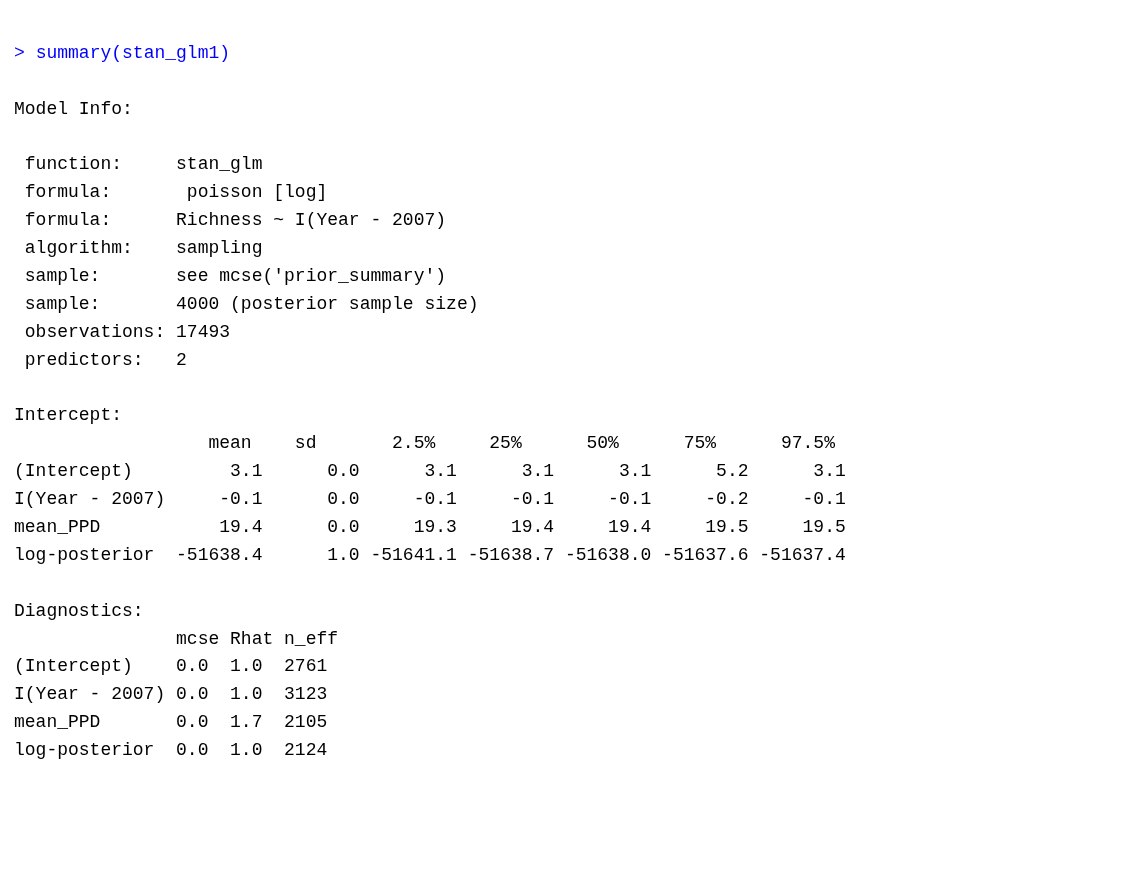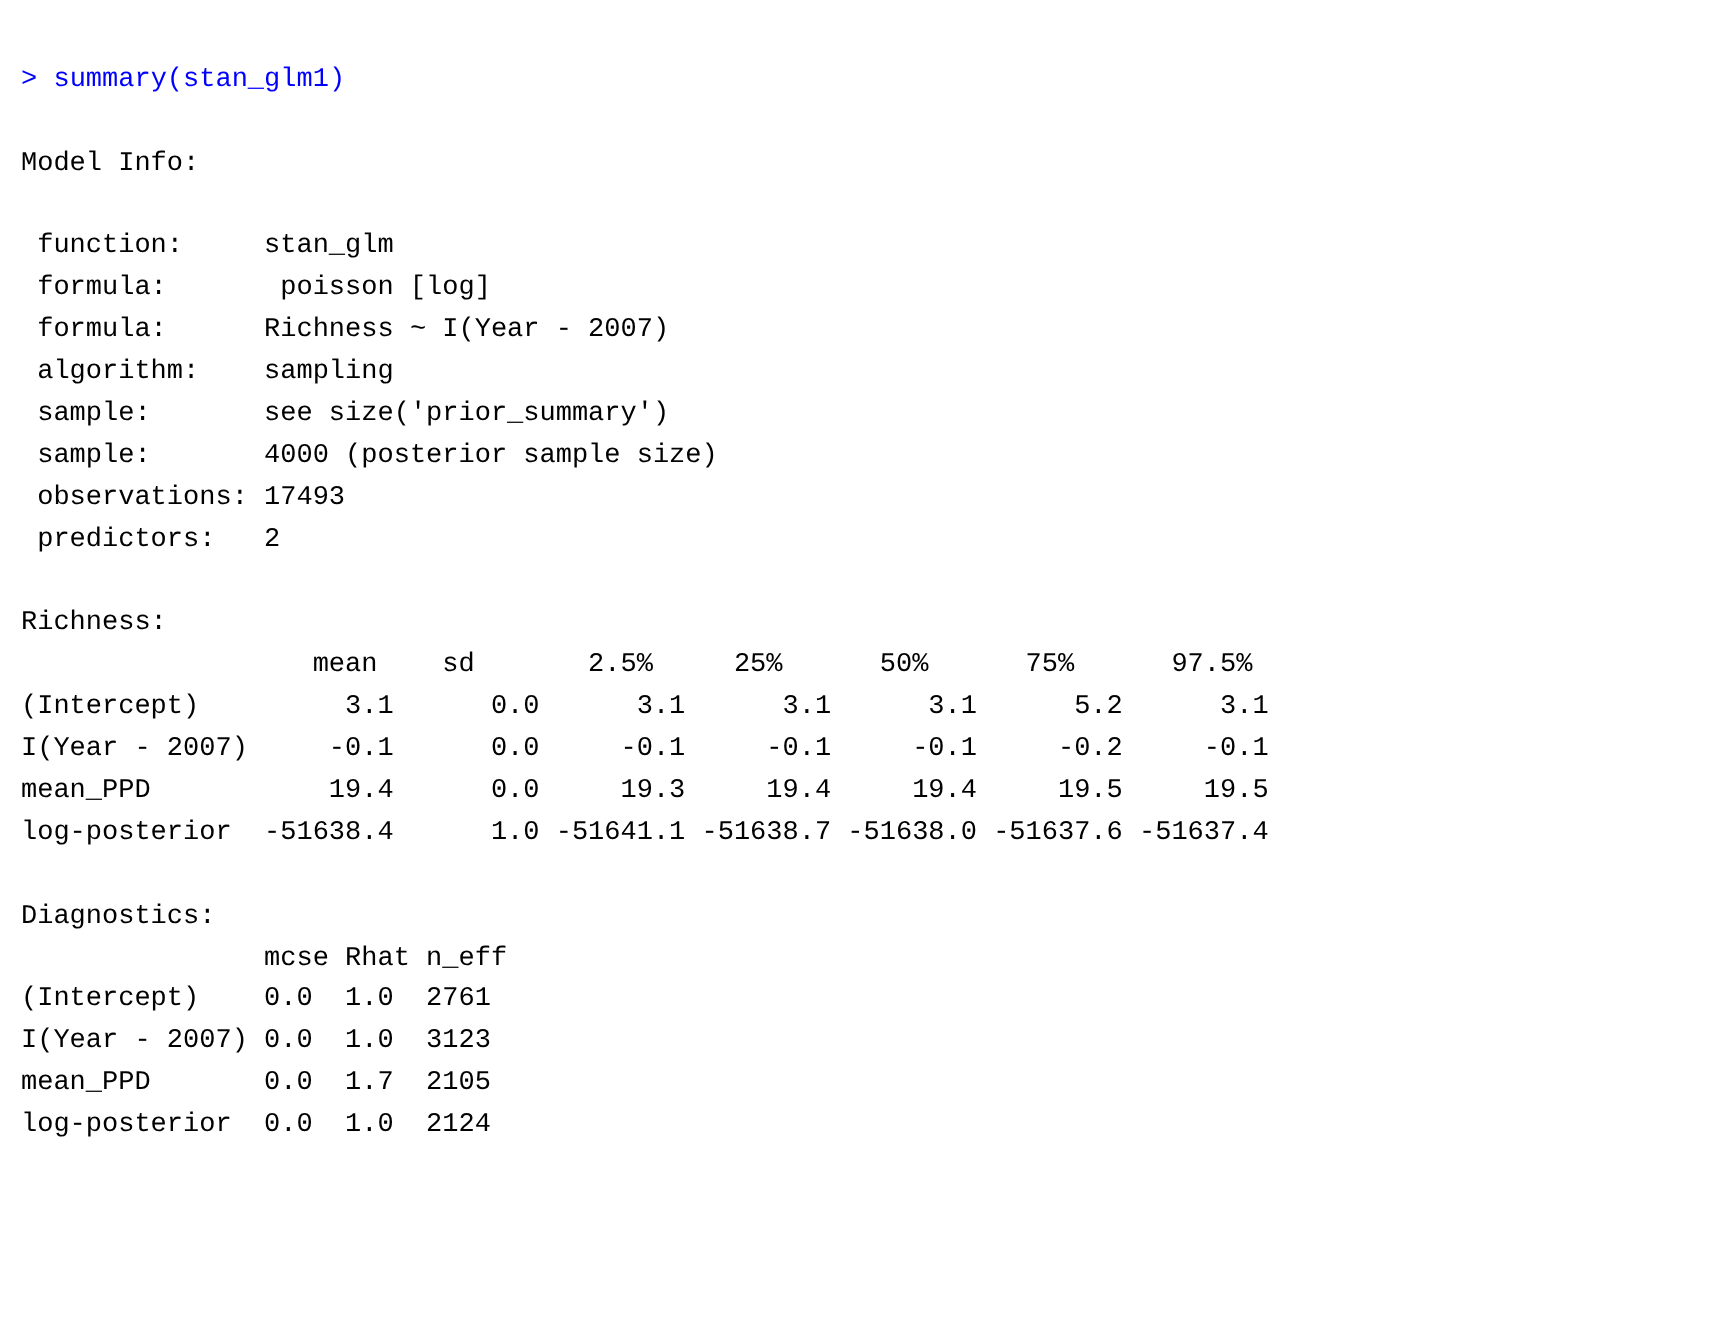--- a/index.html
+++ b/index.html
@@ -25,26 +25,26 @@
 </head>
 <body>
 <span class="prompt-symbol">&gt;</span> <span class="command">summary(stan_glm1)</span>
 <span class="output">
 <span>Model Info:</span>
 
 <span><span> function:    </span><span> stan_glm</span></span>
 <span><span> formula:      </span><span> poisson [log]</span></span>
 <span><span> formula:     </span><span> Richness ~ I(Year - 2007)</span></span>
 <span><span> algorithm:   </span><span> sampling</span></span>
-<span><span> sample:      </span><span> see size('prior_summary')</span></span>
+<span><span> sample:      </span><span> see mcse('prior_summary')</span></span>
 <span><span> sample:      </span><span> 4000 (posterior sample size)</span></span>
 <span><span> observations:</span><span> 17493</span></span>
 <span><span> predictors:  </span><span> 2</span></span>
 
-<span>Richness:</span>
+<span>Intercept:</span>
 <span>                  mean    sd       2.5%     25%      50%      75%      97.5%</span>
 <span>(Intercept)         3.1      0.0      3.1      3.1      3.1      5.2      3.1</span>
 <span>I(Year - 2007)     -0.1      0.0     -0.1     -0.1     -0.1     -0.2     -0.1</span>
 <span>mean_PPD           19.4      0.0     19.3     19.4     19.4     19.5     19.5</span>
 <span>log-posterior  -51638.4      1.0 -51641.1 -51638.7 -51638.0 -51637.6 -51637.4</span>
 
 <span>Diagnostics:</span>
 <span>               mcse Rhat n_eff</span>
 <span>(Intercept)    0.0  1.0  2761</span>
 <span>I(Year - 2007) 0.0  1.0  3123</span>

